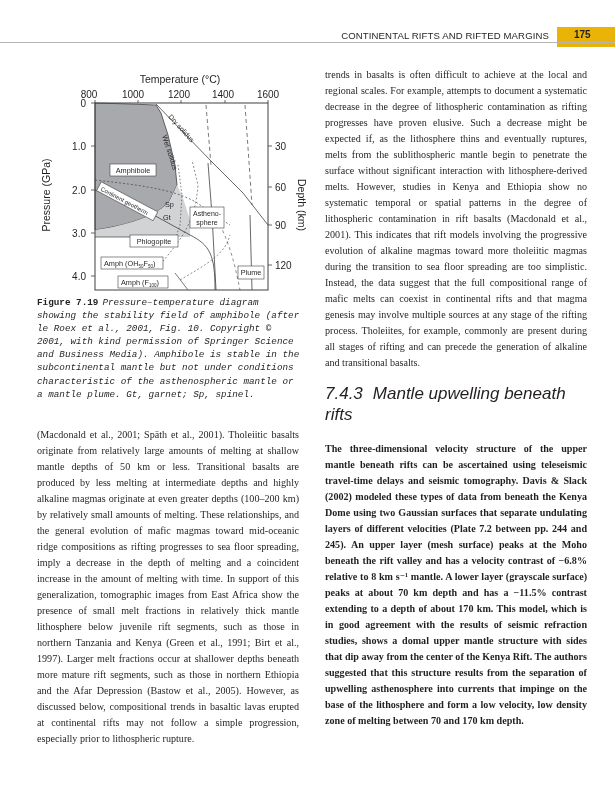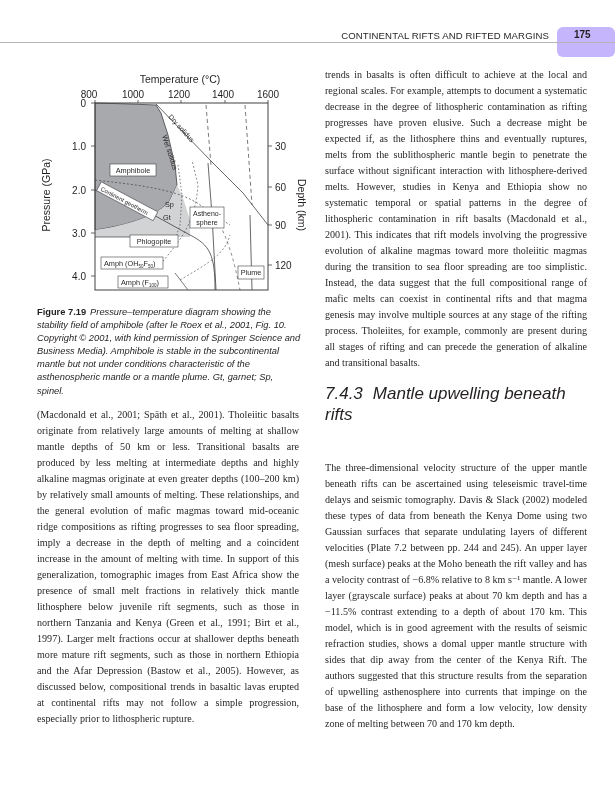--- a/index.html
+++ b/index.html
@@ -1,34 +1,34 @@
 <!DOCTYPE html>
 <html><head>
 <meta charset="utf-8">
 <style>
   html, body { margin:0; padding:0; background:#ffffff; }
   body { width:615px; height:800px; position:relative; overflow:hidden; font-family:"Liberation Serif", "DejaVu Serif", serif; color:#231f20; }
   .header { position:absolute; top:27px; left:0; width:615px; height:16px; }
   .header-rule { position:absolute; top:42px; left:0; width:615px; height:1px; background:#b5b5b5; }
   .running-head { position:absolute; right:66px; top:3px; font-family:"Liberation Sans", "DejaVu Sans", sans-serif; font-size:9.6px; letter-spacing:0.1px; color:#231f20; }
-  .page-box { position:absolute; right:0; top:0; width:58px; height:30px; background:#c4b5fd;border-radius:6px; }
+  .page-box { position:absolute; right:0; top:0; width:58px; height:20px; background:#eab308; }
   .page-num { position:absolute; left:17px; top:2px; font-family:"Liberation Sans", "DejaVu Sans", sans-serif; font-weight:bold; font-size:10px; }
 
   .figure { position:absolute; left:30px; top:65px; width:280px; height:240px; }
   .figure svg { position:absolute; left:0; top:0; }
 
-  .caption { position:absolute; left:37px; top:306px; width:265px; font-family:Liberation Sans, sans-serif; font-size:9.3px; line-height:13.1px; font-style:italic; color:#231f20; }
+  .caption { position:absolute; left:37px; top:296px; width:265px; font-family:Liberation Mono, monospace; font-size:9.3px; line-height:13.1px; font-style:italic; color:#231f20; }
   .caption .fig-label { font-style:normal; font-weight:bold; margin-right:4px; }
 
   .col { position:absolute; font-size:10.1px; line-height:16px; text-align:justify; color:#231f20; }
   .col p { margin:0; }
   .col p.indent { text-indent:14px; }
-  .col-left { left:37px; top:407px; width:262px; }
+  .col-left { left:37px; top:427px; width:262px; }
   .col-right-top { left:325px; top:67px; width:262px; }
-  .col-right-bottom { left:325px; top:460px; width:262px; }
+  .col-right-bottom { left:325px; top:441px; width:262px;font-weight:bold; }
 
   .section-heading { position:absolute; left:325px; top:383px; width:262px; font-family:"Liberation Sans", "DejaVu Sans", sans-serif; font-style:italic; font-size:17px; line-height:21px; color:#231f20; }
   .section-heading .num { margin-right:10px; }
 </style>
 </head>
 <body>
 
 <div class="header">
   <span class="running-head">CONTINENTAL RIFTS AND RIFTED MARGINS</span>
   <div class="page-box">

